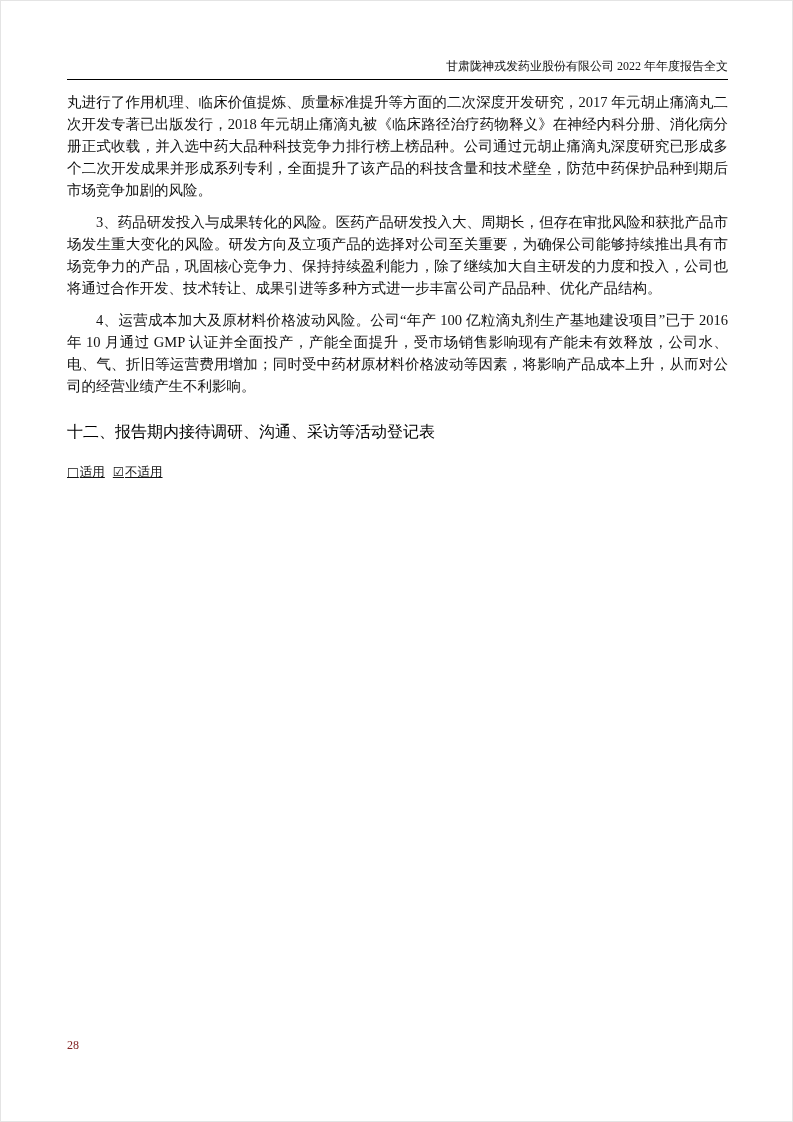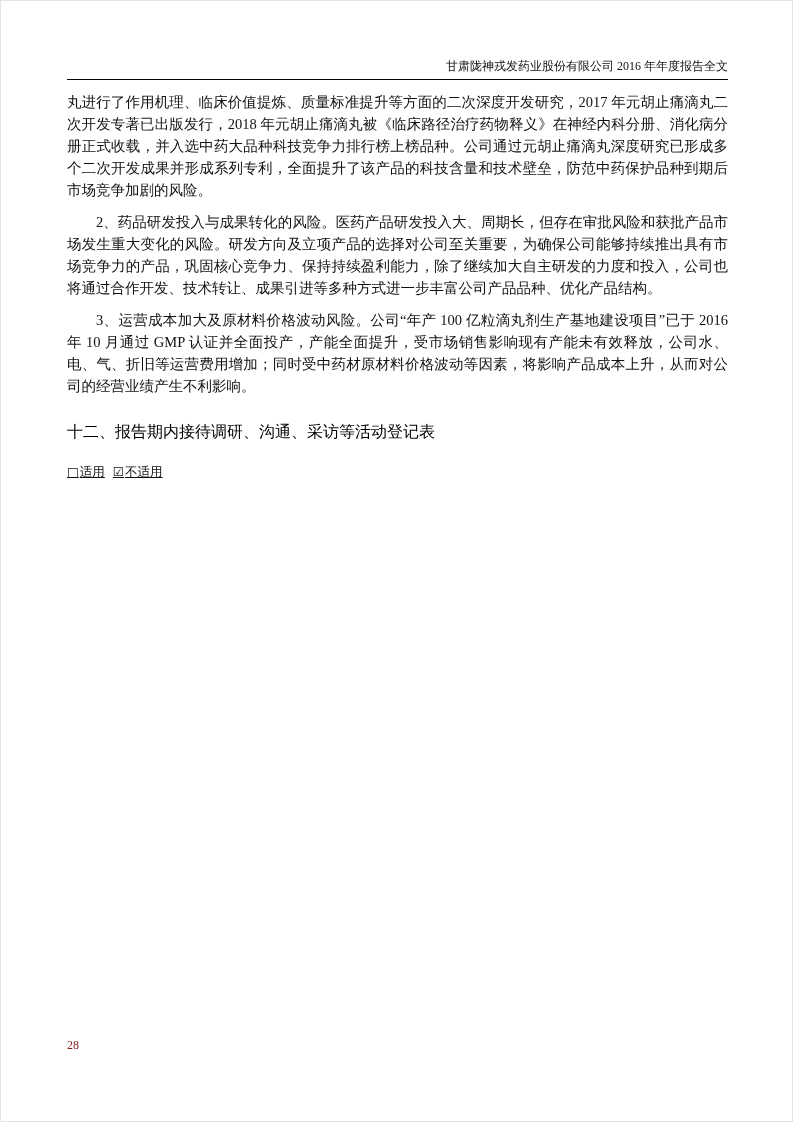--- a/index.html
+++ b/index.html
@@ -84,30 +84,30 @@
     font-size: 12px;
     color: #7f1d1d;
   }
 </style>
 </head>
 <body>
 
 <div class="page">
 
   <div class="page-header">
-    <span>甘肃陇神戎发药业股份有限公司 2016 年年度报告全文</span>
+    <span>甘肃陇神戎发药业股份有限公司 2022 年年度报告全文</span>
   </div>
 
   <div class="content">
 
     <p class="body-para">丸进行了作用机理、临床价值提炼、质量标准提升等方面的二次深度开发研究，2017 年元胡止痛滴丸二次开发专著已出版发行，2018 年元胡止痛滴丸被《临床路径治疗药物释义》在神经内科分册、消化病分册正式收载，并入选中药大品种科技竞争力排行榜上榜品种。公司通过元胡止痛滴丸深度研究已形成多个二次开发成果并形成系列专利，全面提升了该产品的科技含量和技术壁垒，防范中药保护品种到期后市场竞争加剧的风险。</p>
 
-    <p class="body-para indent">2、药品研发投入与成果转化的风险。医药产品研发投入大、周期长，但存在审批风险和获批产品市场发生重大变化的风险。研发方向及立项产品的选择对公司至关重要，为确保公司能够持续推出具有市场竞争力的产品，巩固核心竞争力、保持持续盈利能力，除了继续加大自主研发的力度和投入，公司也将通过合作开发、技术转让、成果引进等多种方式进一步丰富公司产品品种、优化产品结构。</p>
+    <p class="body-para indent">3、药品研发投入与成果转化的风险。医药产品研发投入大、周期长，但存在审批风险和获批产品市场发生重大变化的风险。研发方向及立项产品的选择对公司至关重要，为确保公司能够持续推出具有市场竞争力的产品，巩固核心竞争力、保持持续盈利能力，除了继续加大自主研发的力度和投入，公司也将通过合作开发、技术转让、成果引进等多种方式进一步丰富公司产品品种、优化产品结构。</p>
 
-    <p class="body-para indent">3、运营成本加大及原材料价格波动风险。公司“年产 100 亿粒滴丸剂生产基地建设项目”已于 2016 年 10 月通过 GMP 认证并全面投产，产能全面提升，受市场销售影响现有产能未有效释放，公司水、电、气、折旧等运营费用增加；同时受中药材原材料价格波动等因素，将影响产品成本上升，从而对公司的经营业绩产生不利影响。</p>
+    <p class="body-para indent">4、运营成本加大及原材料价格波动风险。公司“年产 100 亿粒滴丸剂生产基地建设项目”已于 2016 年 10 月通过 GMP 认证并全面投产，产能全面提升，受市场销售影响现有产能未有效释放，公司水、电、气、折旧等运营费用增加；同时受中药材原材料价格波动等因素，将影响产品成本上升，从而对公司的经营业绩产生不利影响。</p>
 
 
     <h2 class="section-heading">十二、报告期内接待调研、沟通、采访等活动登记表</h2>
 
     <div class="applicability-line">
       <span class="cb">□</span><span>适用</span><span class="gap"></span><span class="cb">☑</span><span>不适用</span>
     </div>
 
 
   </div>

